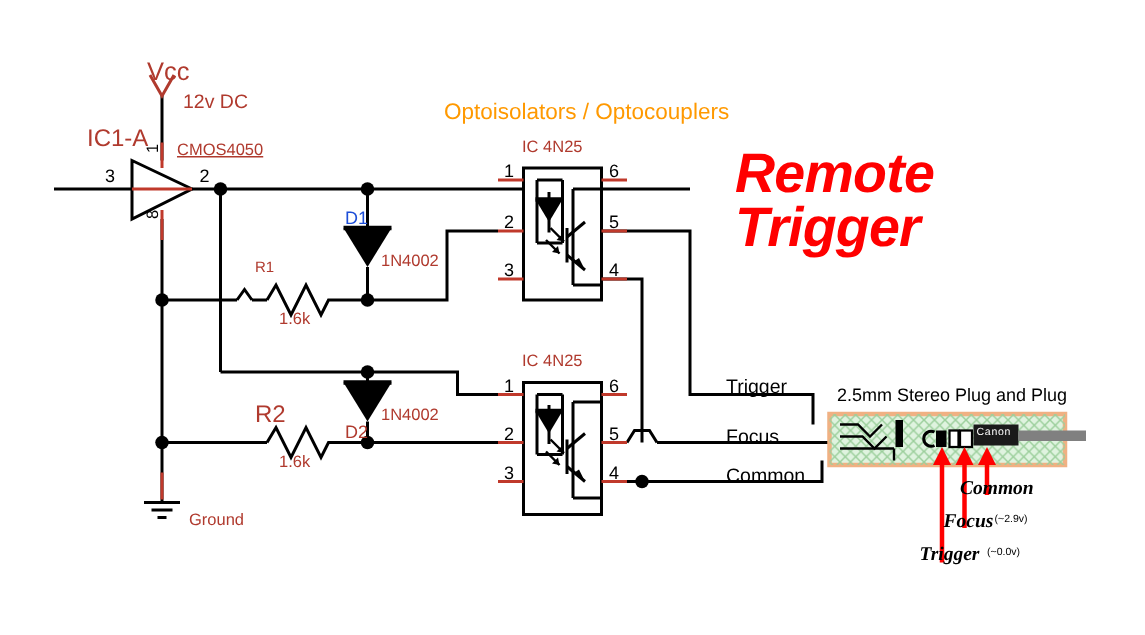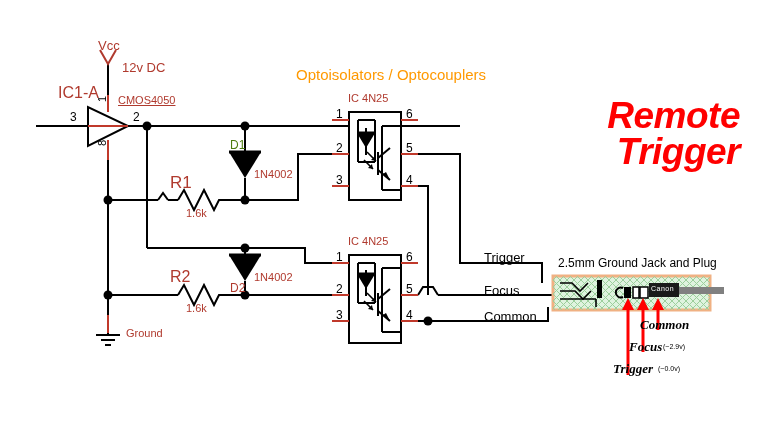--- a/index.html
+++ b/index.html
@@ -217,40 +217,40 @@
       <line x1="643" y1="352" x2="643" y2="305" stroke="#ff0000" stroke-width="3"></line>
       <polygon points="643,298 637,310 649,310" fill="#ff0000"></polygon>
 
       <line x1="658" y1="330" x2="658" y2="305" stroke="#ff0000" stroke-width="3"></line>
       <polygon points="658,298 652,310 664,310" fill="#ff0000"></polygon>
     </g>
   </g>
 
 </svg>
 
-  <div class="lbl" style="position:absolute;left:98px;top:38px;font-size:13px;color:#b03a2e;">Vcc</div>
+  <div class="lbl" style="position:absolute;left:98px;top:38px;font-size:17px;color:#b03a2e;">Vcc</div>
   <div class="lbl" style="position:absolute;left:122px;top:60px;font-size:13px;color:#b03a2e;">12v DC</div>
 
   <div class="lbl" style="position:absolute;left:58px;top:84px;font-size:16px;color:#b03a2e;">IC1-A</div>
   <div class="lbl" style="position:absolute;left:118px;top:94px;font-size:11px;color:#b03a2e;text-decoration:underline;">CMOS4050</div>
 
   <div class="lbl" style="position:absolute;left:70px;top:110px;font-size:12px;color:#000;">3</div>
   <div class="lbl" style="position:absolute;left:133px;top:110px;font-size:12px;color:#000;">2</div>
   <div class="lbl" style="position:absolute;left:96px;top:102px;font-size:11px;color:#000;transform:rotate(-90deg);transform-origin:left top;">1</div>
   <div class="lbl" style="position:absolute;left:96px;top:146px;font-size:11px;color:#000;transform:rotate(-90deg);transform-origin:left top;">8</div>
 
-  <div class="lbl" style="position:absolute;left:126px;top:327px;font-size:11px;color:#b03a2e;">Ground</div>
-
-  <div class="lbl" style="position:absolute;left:170px;top:173px;font-size:17px;color:#b03a2e;">R1</div>
+  <div class="lbl" style="position:absolute;left:126px;top:341px;font-size:11px;color:#b03a2e;">Ground</div>
+
+  <div class="lbl" style="position:absolute;left:170px;top:173px;font-size:10px;color:#b03a2e;">R1</div>
   <div class="lbl" style="position:absolute;left:186px;top:207px;font-size:11px;color:#b03a2e;">1.6k</div>
 
   <div class="lbl" style="position:absolute;left:170px;top:268px;font-size:16px;color:#b03a2e;">R2</div>
   <div class="lbl" style="position:absolute;left:186px;top:302px;font-size:11px;color:#b03a2e;">1.6k</div>
 
-  <div class="lbl" style="position:absolute;left:230px;top:138px;font-size:12px;color:#4d7c0f;">D1</div>
+  <div class="lbl" style="position:absolute;left:230px;top:138px;font-size:12px;color:#1d4ed8;">D1</div>
   <div class="lbl" style="position:absolute;left:254px;top:168px;font-size:11px;color:#b03a2e;">1N4002</div>
 
   <div class="lbl" style="position:absolute;left:230px;top:241px;font-size:12px;color:#b03a2e;margin-top:40px;">D2</div>
   <div class="lbl" style="position:absolute;left:254px;top:271px;font-size:11px;color:#b03a2e;">1N4002</div>
 
   <div class="lbl" style="position:absolute;left:296px;top:66px;font-size:15px;color:#ff9900;text-align:right;">Optoisolators / Optocouplers</div>
 
   <div class="lbl" style="position:absolute;left:348px;top:92px;font-size:11px;color:#b03a2e;">IC  4N25</div>
   <div class="lbl" style="position:absolute;left:336px;top:107px;font-size:12px;color:#000;">1</div>
   <div class="lbl" style="position:absolute;left:336px;top:141px;font-size:12px;color:#000;">2</div>
@@ -264,32 +264,32 @@
   <div class="lbl" style="position:absolute;left:336px;top:282px;font-size:12px;color:#000;">2</div>
   <div class="lbl" style="position:absolute;left:336px;top:308px;font-size:12px;color:#000;">3</div>
   <div class="lbl" style="position:absolute;left:406px;top:250px;font-size:12px;color:#000;">6</div>
   <div class="lbl" style="position:absolute;left:406px;top:282px;font-size:12px;color:#000;">5</div>
   <div class="lbl" style="position:absolute;left:406px;top:308px;font-size:12px;color:#000;">4</div>
 
   <div class="lbl" style="position:absolute;left:484px;top:250px;font-size:13px;color:#000;">Trigger</div>
   <div class="lbl" style="position:absolute;left:484px;top:283px;font-size:13px;color:#000;">Focus</div>
   <div class="lbl" style="position:absolute;left:484px;top:309px;font-size:13px;color:#000;">Common</div>
 
-  <div class="lbl" style="position:absolute;left:558px;top:256px;font-size:12px;color:#000;">2.5mm Ground Jack and Plug</div>
+  <div class="lbl" style="position:absolute;left:558px;top:256px;font-size:12px;color:#000;">2.5mm Stereo Plug and Plug</div>
 
   <div class="lbl" style="position:absolute;left:651px;top:285px;font-size:7px;color:#ffffff;letter-spacing:0.5px;">Canon</div>
 
   <div style="position:absolute;left:640px;top:317px;font-family:'Liberation Serif',serif;font-weight:bold;font-style:italic;font-size:13px;color:#000;">Common</div>
 
   <div style="position:absolute;left:629px;top:339px;font-family:'Liberation Serif',serif;font-weight:bold;font-style:italic;font-size:13px;color:#000;">Focus</div>
   <div style="position:absolute;left:663px;top:343px;font-family:'Liberation Sans',sans-serif;font-size:7px;color:#000;">(~2.9v)</div>
 
   <div style="position:absolute;left:613px;top:361px;font-family:'Liberation Serif',serif;font-weight:bold;font-style:italic;font-size:13px;color:#000;">Trigger</div>
   <div style="position:absolute;left:658px;top:365px;font-family:'Liberation Sans',sans-serif;font-size:7px;color:#000;">(~0.0v)</div>
 
-  <div style="position:absolute;left:490px;top:98px;width:250px;text-align:right;
+  <div style="position:absolute;left:490px;top:98px;width:250px;text-align:left;
               font-family:'Liberation Sans',sans-serif;font-weight:bold;font-style:italic;
               font-size:37px;line-height:36px;color:#ff0000;letter-spacing:-0.5px;">
     <div>Remote</div>
     <div>Trigger</div>
   </div>
 
 </div>
 
 </body></html>

